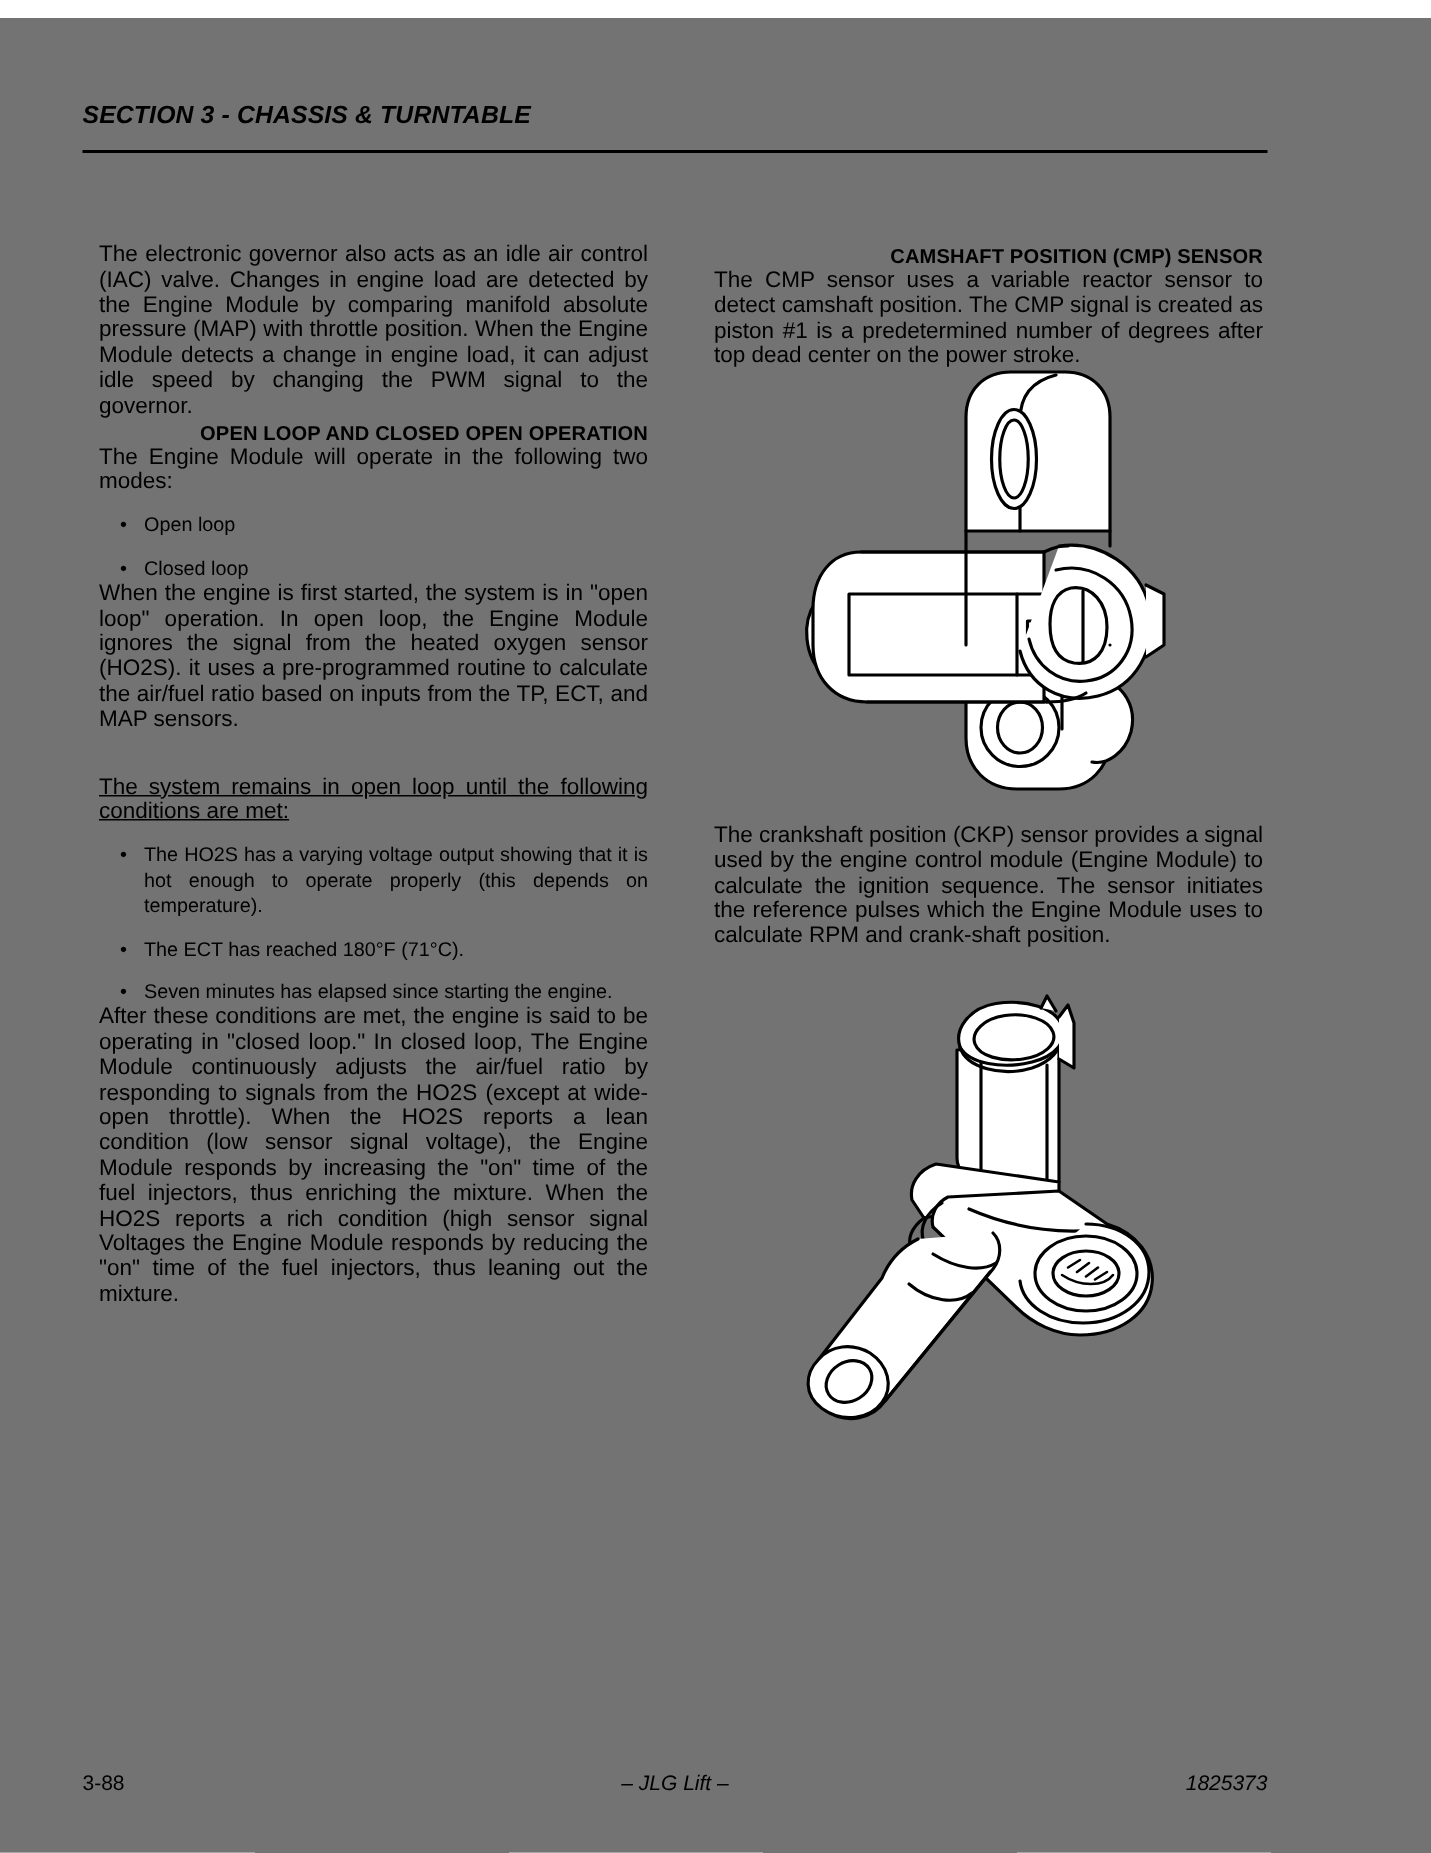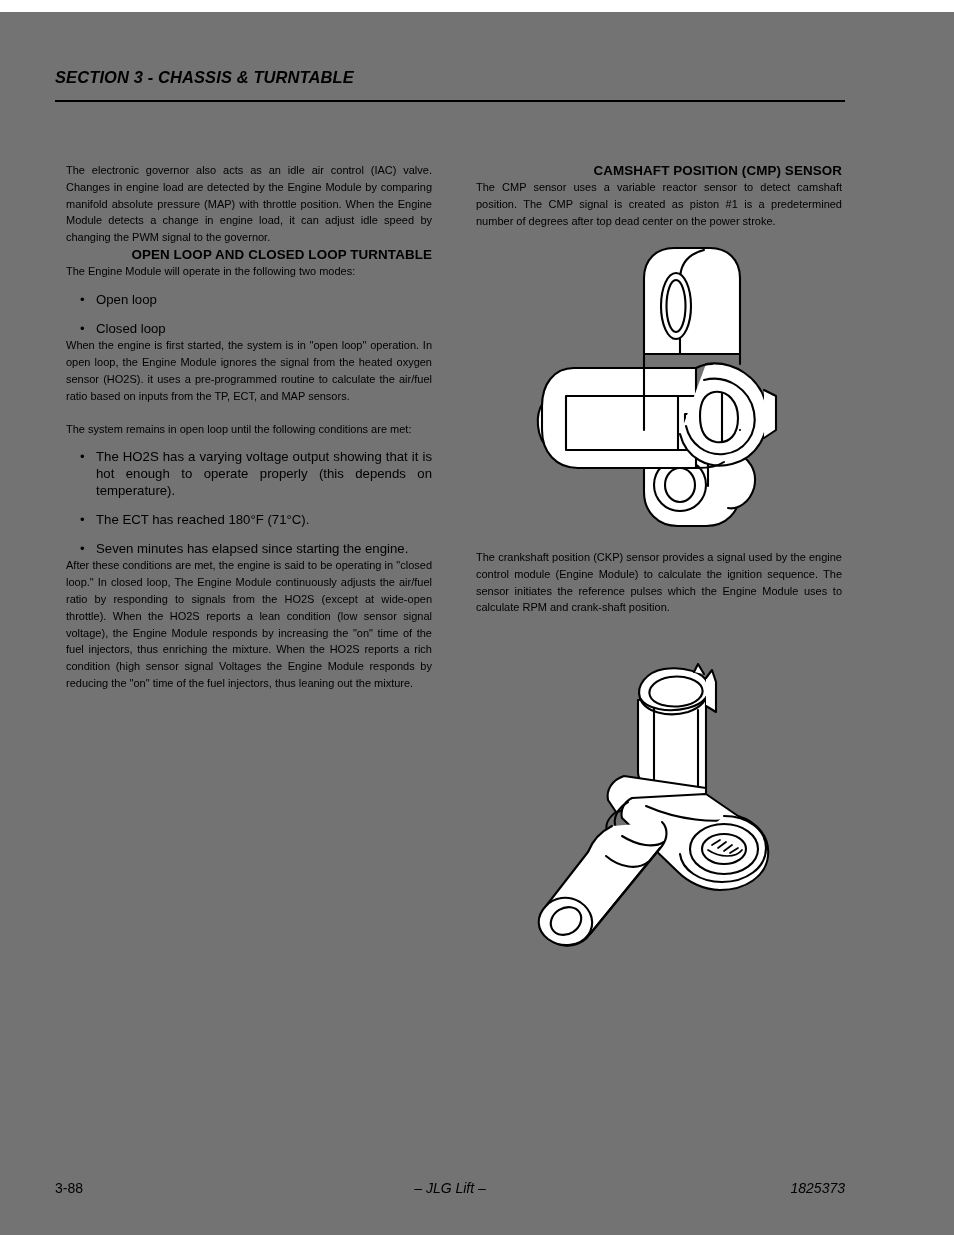--- a/index.html
+++ b/index.html
@@ -53,26 +53,26 @@
   .col {
     position: absolute;
     top: 150px;
     width: 366px;
   }
   .col-left  { left: 66px;  }
   .col-right { left: 476px; }
 
   p.body, p.lead {
     margin: 0;
-    font-size: 11px;
+    font-size: 15px;
     line-height: 16.8px;
     text-align: justify;
     text-justify: inter-word;
   }
-  p.body + p.body { margin-top: 16px; }
+  p.body + p.body { margin-top: 28px; text-decoration: underline; }
 
   h2.section-head {
     margin: 0;
     font-size: 13.4px;
     font-weight: bold;
     line-height: 17px;
     letter-spacing: 0.1px;
     text-align: right;
   }
   .head-gap { margin-top: 24px; }
@@ -147,21 +147,21 @@
 
   <div class="header">
     <div class="header-title">SECTION 3 - CHASSIS &amp; TURNTABLE</div>
   </div>
   <div class="header-rule"></div>
 
   <div class="col col-left">
 
     <p class="body">The electronic governor also acts as an idle air control (IAC) valve. Changes in engine load are detected by the Engine Module by comparing manifold absolute pressure (MAP) with throttle position. When the Engine Module detects a change in engine load, it can adjust idle speed by changing the PWM signal to the governor.</p>
 
-    <h2 class="section-head head-gap">OPEN LOOP AND CLOSED LOOP TURNTABLE</h2>
+    <h2 class="section-head head-gap">OPEN LOOP AND CLOSED OPEN OPERATION</h2>
 
     <p class="body">The Engine Module will operate in the following two modes:</p>
 
     <ul class="bullets tight">
       <li>
         <span class="dot">•</span>
         <span>Open loop</span>
       </li>
       <li>
         <span class="dot">•</span>

